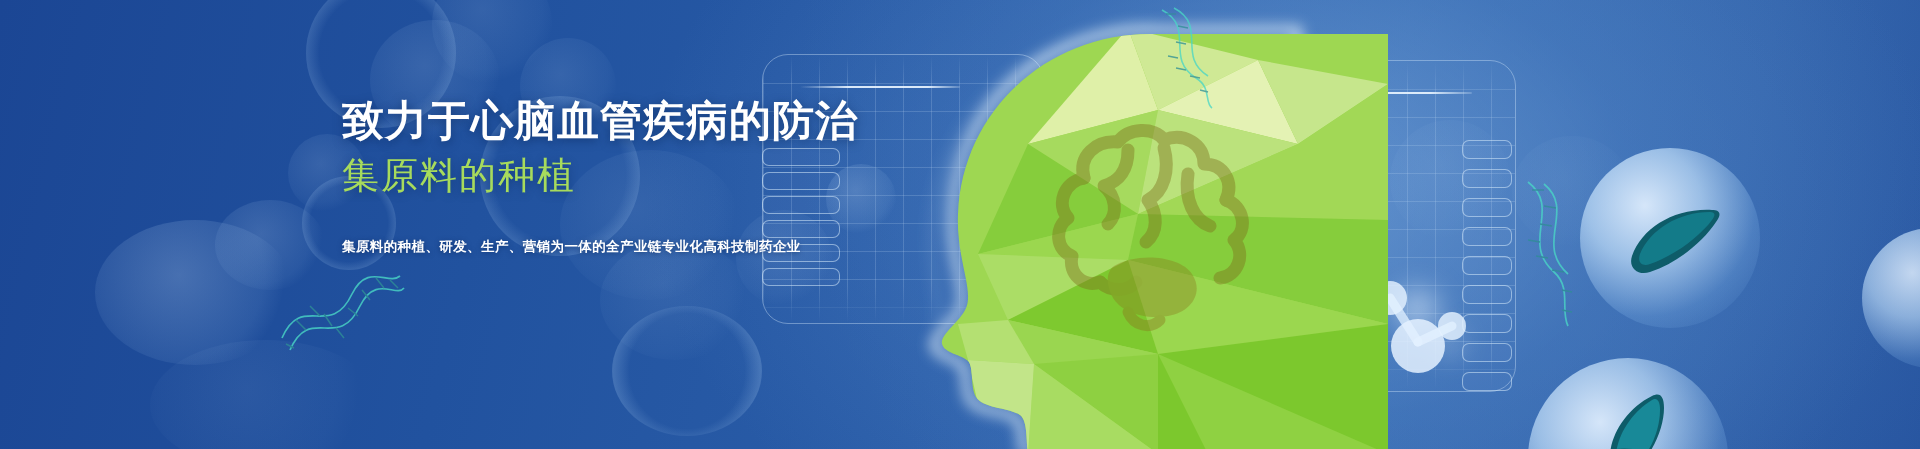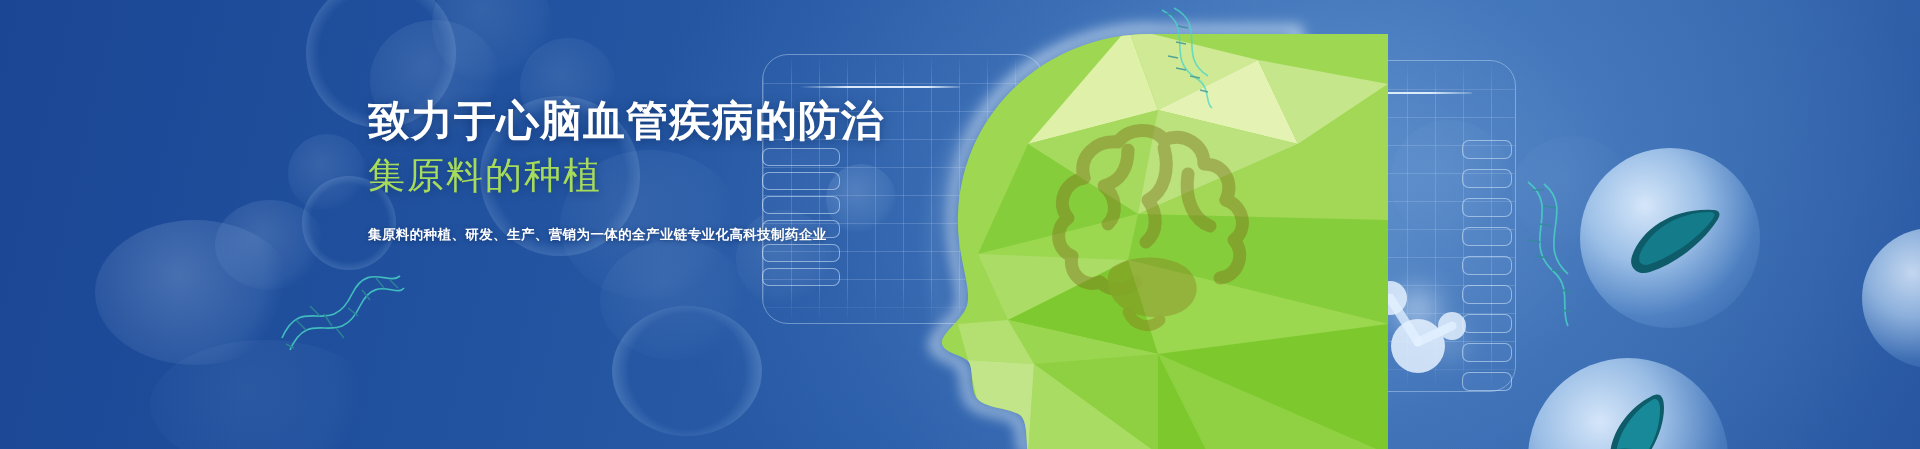--- a/index.html
+++ b/index.html
@@ -58,34 +58,34 @@
   .molecule{position:absolute;left:1358px;top:268px;width:120px;height:120px;filter:blur(0.4px);}
 
   
   .dna{position:absolute;opacity:.85;}
 
   
   .cell{position:absolute;border-radius:50%;
     background:radial-gradient(circle at 36% 32%, rgba(226,240,255,0.92) 0%, rgba(190,220,248,0.72) 34%, rgba(120,170,225,0.30) 66%, rgba(90,145,210,0.05) 86%, rgba(0,0,0,0) 100%);}
 
   
-  .copy{position:absolute;left:368px;top:96px;width:520px;}
+  .copy{position:absolute;left:342px;top:96px;width:520px;}
   .headline{
     font-size:42px;font-weight:700;color:#ffffff;line-height:1.18;
     letter-spacing:1px;white-space:nowrap;
     text-shadow:0 2px 10px rgba(8,36,86,0.55);
   }
   .subline{
     margin-top:8px;
     font-size:37px;font-weight:400;color:#a7db5c;line-height:1.2;
     letter-spacing:2px;white-space:nowrap;
     text-shadow:0 2px 9px rgba(8,36,86,0.45);
   }
   .tagline{
-    margin-top:28px;
+    margin-top:40px;
     font-size:13.5px;font-weight:700;color:#ffffff;letter-spacing:.4px;
     white-space:nowrap;
     text-shadow:0 1px 5px rgba(8,36,86,0.6);
   }
 </style>
 </head>
 <body>
 
 <div id="banner">
 

